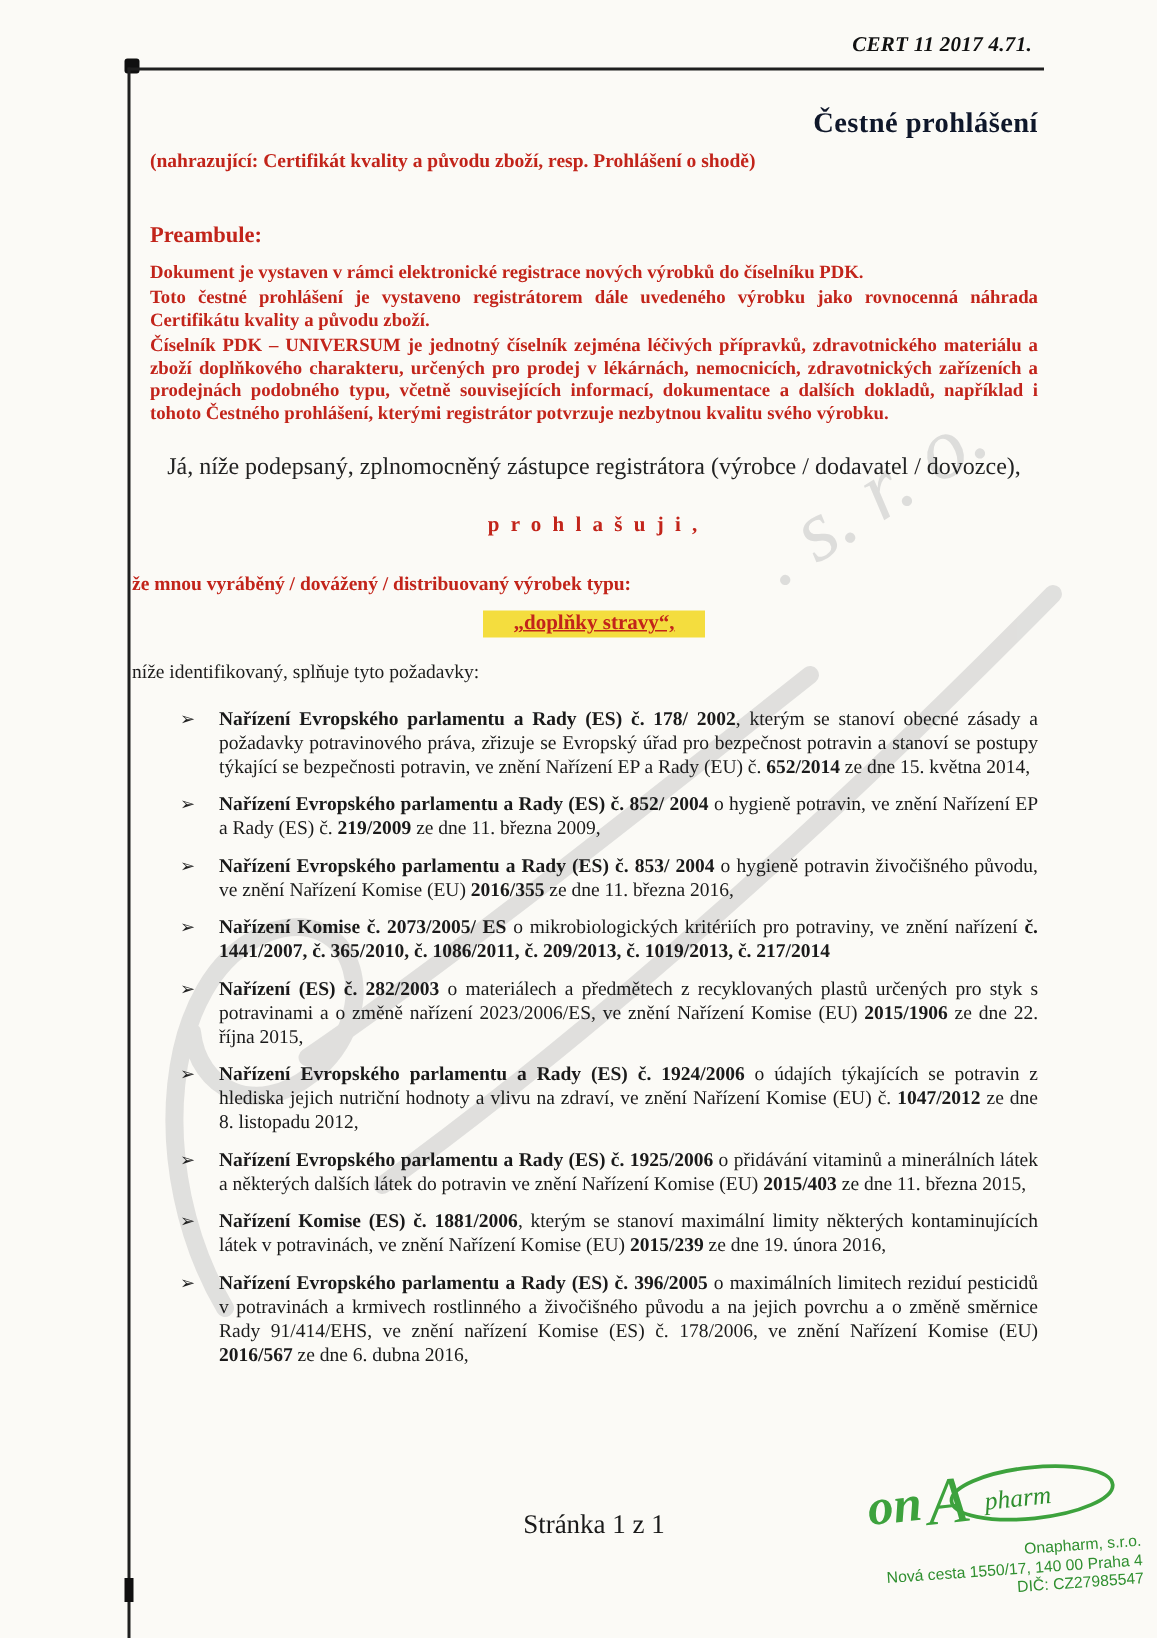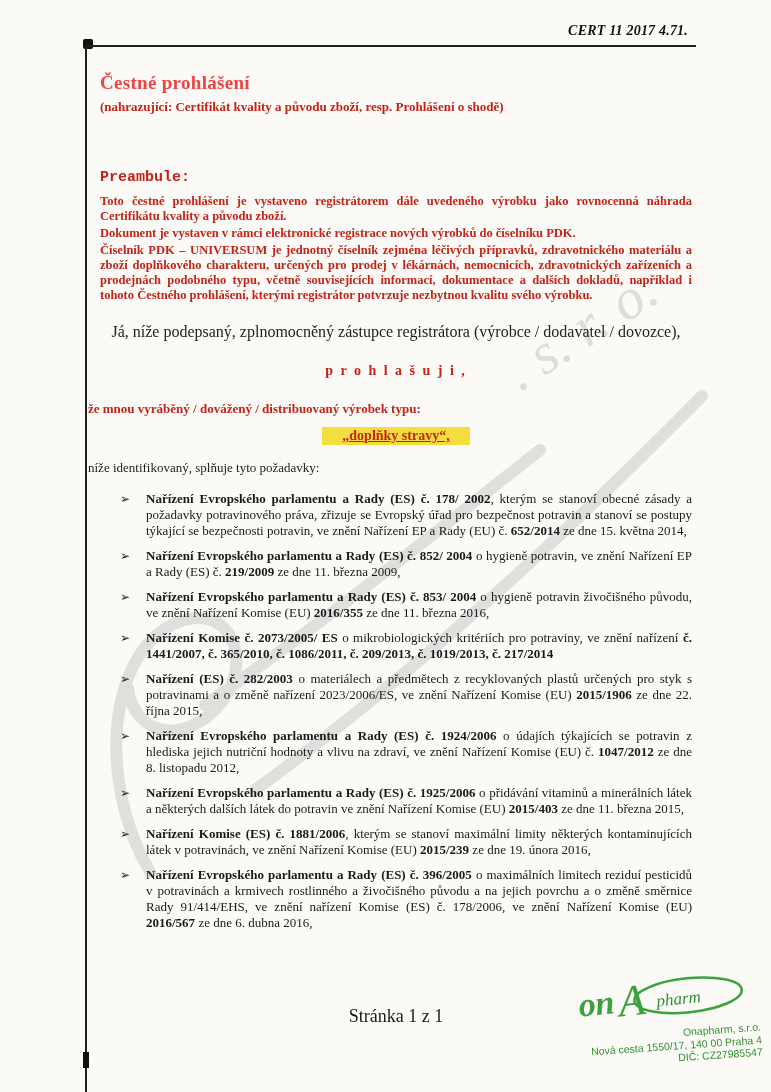--- a/index.html
+++ b/index.html
@@ -13,23 +13,23 @@
   .watermark { position:absolute; left:0; top:0; pointer-events:none; }
   .scan-top { position:absolute; left:85px; top:45px; width:611px; height:2px; background:#1f1f1f; }
   .scan-left { position:absolute; left:85px; top:45px; width:2px; height:1047px; background:#1f1f1f; }
   .scan-corner { position:absolute; left:83px; top:39px; width:10px; height:10px; background:#101010; border-radius:2px; }
   .scan-dot { position:absolute; left:83px; top:1052px; width:6px; height:16px; background:#101010; }
   .cert-ref {
     position:absolute; top:23px; left:85px; width:603px; text-align:right;
     font-style:italic; font-weight:bold; font-size:14px; letter-spacing:.2px; color:#111;
   }
   .content { position:absolute; left:100px; top:72px; width:592px; }
-  .title { text-align:left; color:#ef4444; font-size:19px; font-weight:bold; letter-spacing:.3px; }
+  .title { text-align:right; color:#0f172a; font-size:19px; font-weight:bold; letter-spacing:.3px; }
   .subtitle { color:#c2241a; font-weight:bold; font-size:13px; margin-top:5px; }
-  .preamble-heading { color:#c2241a; font-weight:bold; font-size:15px; margin-top:54px;font-family:Liberation Mono, monospace; }
+  .preamble-heading { color:#c2241a; font-weight:bold; font-size:15px; margin-top:34px; }
   .preamble { margin-top:8px; }
   .preamble p {
     color:#c2241a; font-weight:bold; font-size:12.5px; line-height:15px;
     text-align:justify; margin-bottom:2px;
   }
   .intro { margin-top:20px; text-align:center; font-size:16px; color:#222; }
   .prohlasuji {
     margin-top:22px; text-align:center; color:#c2241a; font-weight:bold;
     font-size:14px; letter-spacing:2px;
   }
@@ -75,22 +75,22 @@
   <div class="scan-dot"></div>
 
   <div class="cert-ref">CERT 11 2017 4.71.</div>
 
   <div class="content">
     <h1 class="title">Čestné prohlášení</h1>
     <div class="subtitle">(nahrazující: Certifikát kvality a původu zboží, resp. Prohlášení o shodě)</div>
 
     <div class="preamble-heading">Preambule:</div>
     <div class="preamble">
+        <p>Dokument je vystaven v rámci elektronické registrace nových výrobků do číselníku PDK.</p>
         <p>Toto čestné prohlášení je vystaveno registrátorem dále uvedeného výrobku jako rovnocenná náhrada Certifikátu kvality a původu zboží.</p>
-        <p>Dokument je vystaven v rámci elektronické registrace nových výrobků do číselníku PDK.</p>
         <p>Číselník PDK – UNIVERSUM je jednotný číselník zejména léčivých přípravků, zdravotnického materiálu a zboží doplňkového charakteru, určených pro prodej v lékárnách, nemocnicích, zdravotnických zařízeních a prodejnách podobného typu, včetně souvisejících informací, dokumentace a dalších dokladů, například i tohoto Čestného prohlášení, kterými registrátor potvrzuje nezbytnou kvalitu svého výrobku.</p>
       </div>
 
     <p class="intro">Já, níže podepsaný, zplnomocněný zástupce registrátora (výrobce / dodavatel / dovozce),</p>
     <p class="prohlasuji">p r o h l a š u j i ,</p>
     <p class="product-line">že mnou vyráběný / dovážený / distribuovaný výrobek typu:</p>
 
     <div class="highlight-wrap">
       <span class="highlight">„doplňky stravy“,</span>
     </div>

